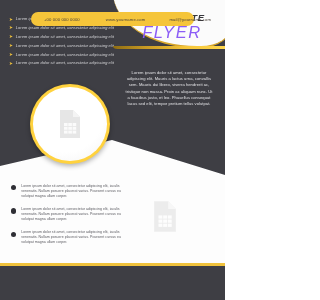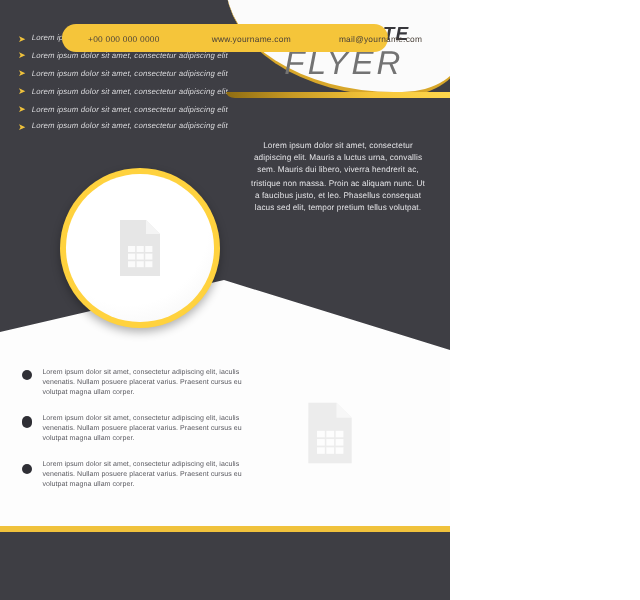--- a/index.html
+++ b/index.html
@@ -34,21 +34,21 @@
     content:"";position:absolute;left:0;right:0;bottom:-2.5px;height:2.5px;
     background:linear-gradient(90deg,#8e6c12 0%,#c89a24 28%,#f6c63a 62%,#ffd94f 100%);
     border-bottom-left-radius:84px 56px;border-bottom-right-radius:30px 22px;
   }
   .logo-top{
     font-size:9.5px;font-weight:bold;font-style:italic;letter-spacing:.6px;
     color:#37373c;line-height:1;
   }
   .logo-bottom{
     font-size:16.5px;font-style:italic;letter-spacing:1.6px;
-    color:#737373;line-height:1.05;margin-top:1px;
+    color:#8b5cf6;line-height:1.05;margin-top:1px;
   }
 
   
   .top-list{position:absolute;left:9px;top:16px;width:118px;z-index:3;}
   .top-list-item{display:flex;align-items:flex-start;margin-bottom:3.4px;}
   .arrow-ico{
     flex:0 0 auto;margin-right:3px;margin-top:.5px;
     color:#f0c23c;font-size:4.6px;line-height:5px;
   }
   .top-list-text{

